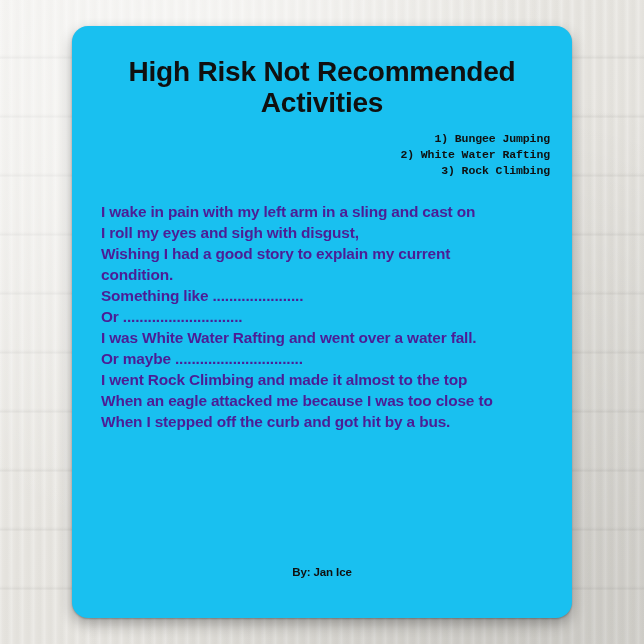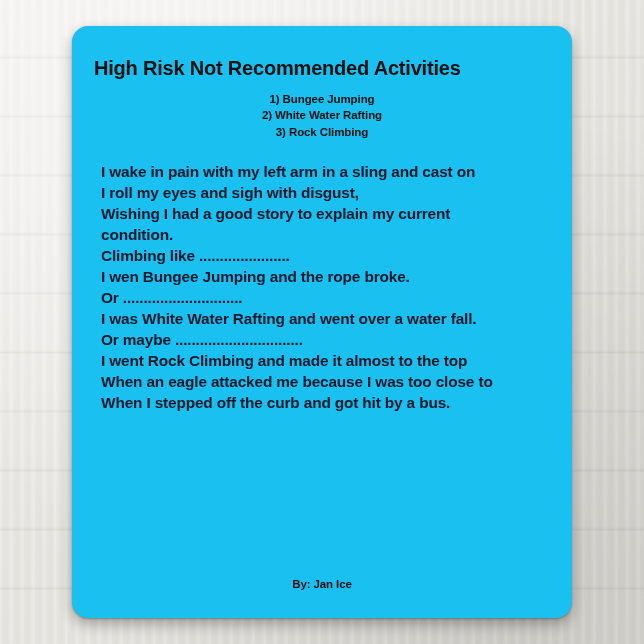--- a/index.html
+++ b/index.html
@@ -66,59 +66,60 @@
   }
   .pad-inner {
     position: absolute;
     inset: 0;
     padding: 0 22px;
     box-sizing: border-box;
     color: #101010;
   }
 
   .title {
-    text-align: left;
-    font-size: 20px;
+    text-align: center;
+    font-size: 28px;
     font-weight: bold;
     letter-spacing: -0.2px;
     margin-top: 31px;
     line-height: 1.1;
   }
 
   .activity-list {
     margin: 12px 0 0 0;
     padding: 0;
     list-style: none;
-    text-align: center;
+    text-align: right;
+    font-family: Liberation Mono, monospace;
   }
   .activity-list li {
     font-size: 11.5px;
     font-weight: bold;
     line-height: 1.42;
     letter-spacing: -0.1px;
   }
 
   .poem {
     margin-top: 21px;
     padding-left: 7px;
     font-size: 15.4px;
     font-weight: bold;
     line-height: 1.365;
     letter-spacing: -0.15px;
-    color: #0f172a;
+    color: #4c1d95;
   }
   .poem .line {
     white-space: pre-wrap;
   }
 
   .credit {
     position: absolute;
     left: 0;
     right: 0;
-    bottom: 28px;
+    bottom: 40px;
     text-align: center;
     font-size: 11.5px;
     font-weight: bold;
     letter-spacing: -0.1px;
   }
 </style>
 </head>
 <body>
 
 <div class="scene">
@@ -132,22 +133,21 @@
         <li>1) Bungee Jumping</li>
         <li>2) White Water Rafting</li>
         <li>3) Rock Climbing</li>
       </ul>
 
       <div class="poem">
         <div class="line">I wake in pain with my left arm in a sling and cast on</div>
         <div class="line">I roll my eyes and sigh with disgust,</div>
         <div class="line">Wishing I had a good story to explain my current</div>
         <div class="line">condition.</div>
-        <div class="line">Climbing like ......................</div>
-        <div class="line">I wen Bungee Jumping and the rope broke.</div>
+        <div class="line">Something like ......................</div>
         <div class="line">Or .............................</div>
         <div class="line">I was White Water Rafting and went over a water fall.</div>
         <div class="line">Or maybe ...............................</div>
         <div class="line">I went Rock Climbing and made it almost to the top</div>
         <div class="line">When an eagle attacked me because I was too close to</div>
         <div class="line">When I stepped off the curb and got hit by a bus.</div>
       </div>
 
       <div class="credit">By: Jan Ice</div>
 

